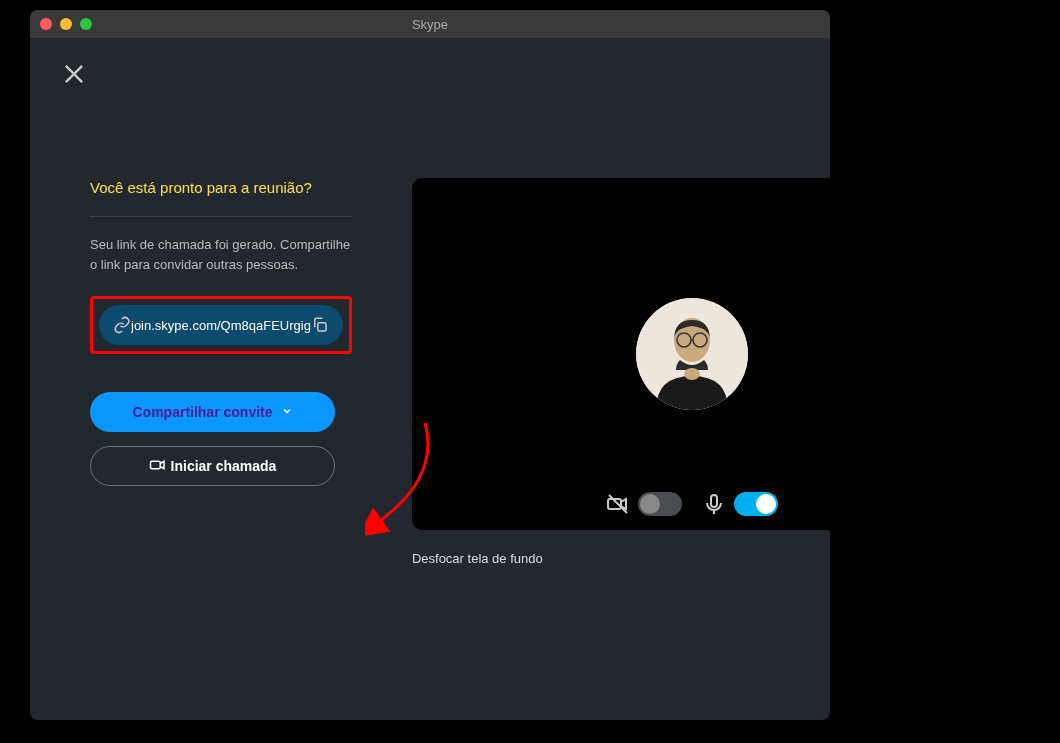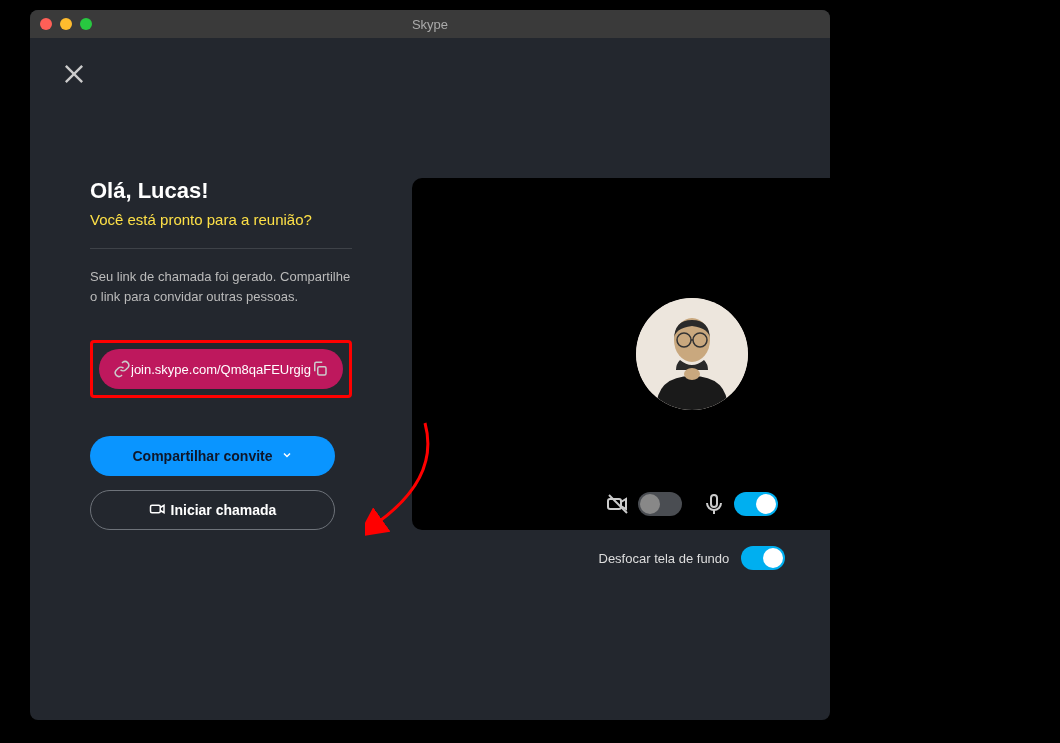--- a/index.html
+++ b/index.html
@@ -71,53 +71,53 @@
     }
     .divider {
       border: none;
       border-top: 1px solid #3e4248;
       margin-bottom: 18px;
     }
     .instruction {
       font-size: 13px;
       color: #bbb;
       line-height: 1.5;
-      margin-bottom: 34px;
+      margin-bottom: 22px;
     }
     .annotation-box {
       border: 3px solid #ff0000;
       border-radius: 4px;
       padding: 6px;
       margin-bottom: 38px;
       position: relative;
     }
     .link-pill {
       height: 40px;
-      background: #be185d;
+      background: #0c4a6e;
       border-radius: 20px;
       display: flex;
       align-items: center;
       padding: 0 14px;
       gap: 0;
     }
     .link-text {
       font-size: 13px;
       color: #fff;
       flex: 1;
       white-space: nowrap;
       overflow: hidden;
     }
     .link-icon, .copy-icon { width: 18px; height: 18px; flex-shrink: 0; }
     .share-btn {
       width: 245px;
       height: 40px;
       background: #0a95ff;
       border: none;
       border-radius: 20px;
-      color: #0f172a;
+      color: #4c1d95;
       font-size: 14px;
       font-weight: 600;
       display: flex;
       align-items: center;
       justify-content: center;
       gap: 8px;
       margin-bottom: 14px;
       cursor: pointer;
     }
     .start-btn {
@@ -180,21 +180,21 @@
       background: #fff;
       border-radius: 50%;
       position: absolute;
       top: 2px;
     }
     .toggle.off .toggle-knob { left: 2px; background: #888; }
     .toggle.on .toggle-knob { right: 2px; }
     .blur-row {
       display: flex;
       align-items: center;
-      justify-content: center;
+      justify-content: space-between;
       gap: 12px;
       margin-top: 16px;
       width: 560px;
     }
     .blur-label { font-size: 13px; color: #ddd; }
     .arrow-annotation {
       position: absolute;
       top: 408px;
       left: 335px;
       width: 80px;
@@ -217,21 +217,20 @@
 
   <div class="close-x">
     <svg viewBox="0 0 24 24" fill="none" stroke="#ccc" stroke-width="2">
       <line x1="5" y1="5" x2="19" y2="19"></line>
       <line x1="19" y1="5" x2="5" y2="19"></line>
     </svg>
   </div>
 
   <div class="content">
     <div class="left-panel">
-      <div class="greeting">Olá, Lucas!</div>
       <div class="subgreeting">Você está pronto para a reunião?</div>
       <hr class="divider">
       <div class="instruction">Seu link de chamada foi gerado. Compartilhe o link para convidar outras pessoas.</div>
 
       <div class="annotation-box">
         <div class="link-pill">
           <span class="link-icon">
             <svg viewBox="0 0 24 24" fill="none" stroke="#ccc" stroke-width="2">
               <path d="M10 13a5 5 0 0 0 7 0l3-3a5 5 0 0 0-7-7l-1 1"></path>
               <path d="M14 11a5 5 0 0 0-7 0l-3 3a5 5 0 0 0 7 7l1-1"></path>

